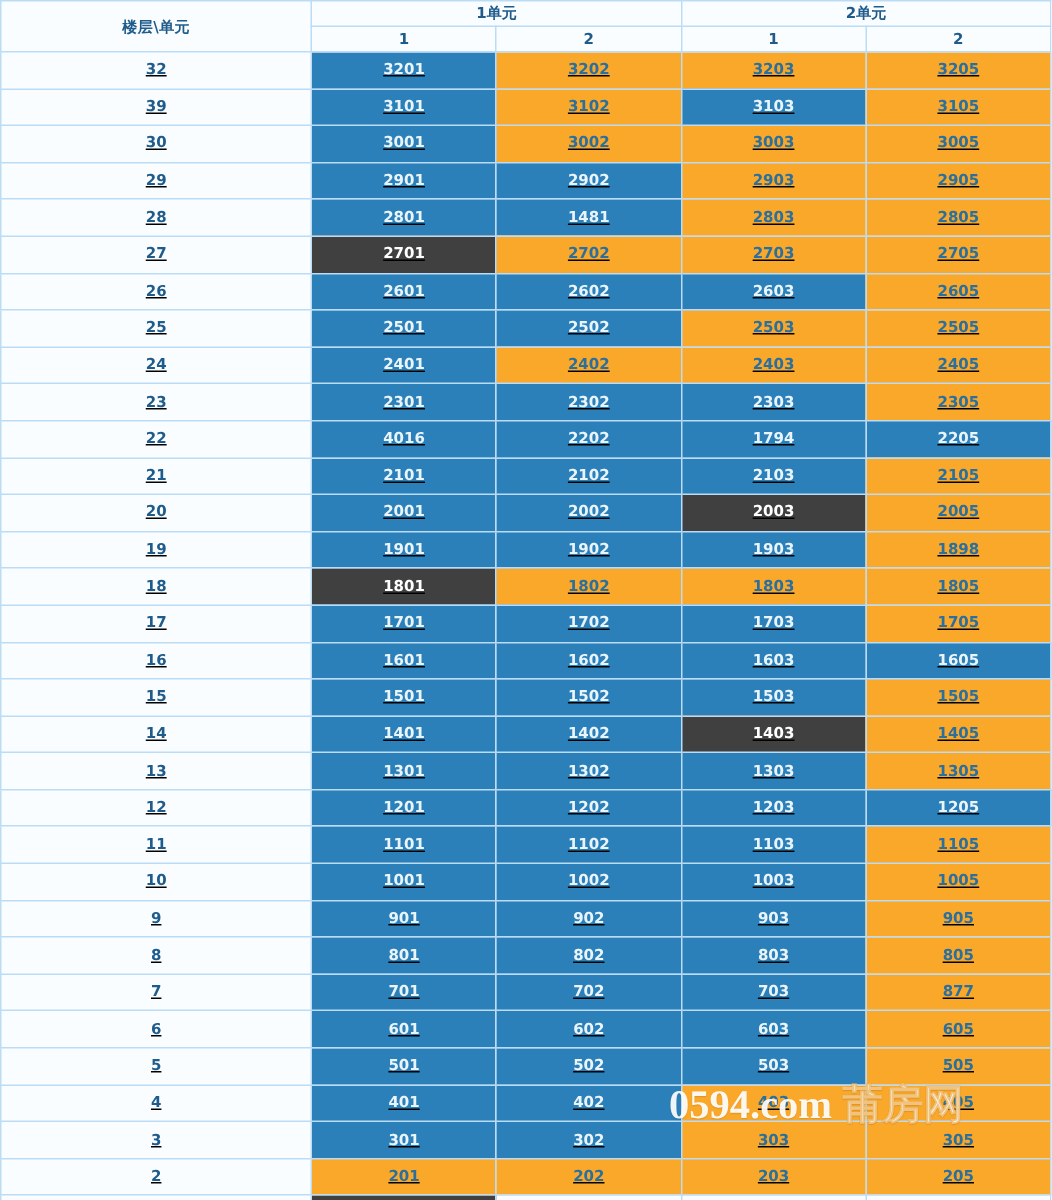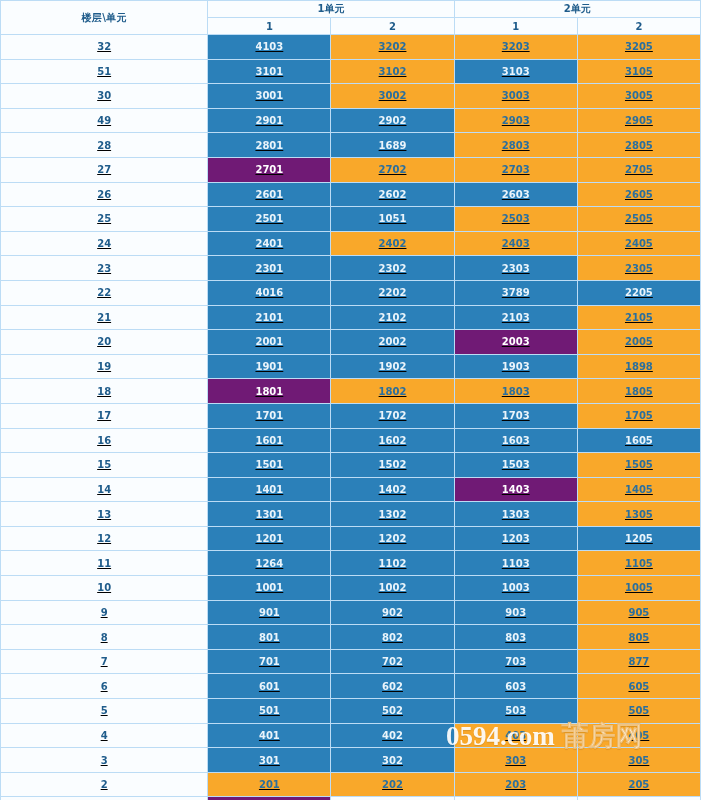--- a/index.html
+++ b/index.html
@@ -71,21 +71,21 @@
   }
   td.cell {
     font-size: 9px;
     font-weight: bold;
     color: #ffffff;
     border: 1px solid #bcdcf5;
     height: 23.6px;
   }
   td.cell.blue   { background: #2b80b9; color: #eaf4fb; }
   td.cell.orange { background: #f9a82a; color: #2a6f9e; margin-top: 28px; }
-  td.cell.green  { background: #701a75; color: #ffffff; }
+  td.cell.green  { background: #404040; color: #ffffff; }
   td.cell.empty  { background: #fafdff; color: transparent; }
 
   
   col.c-floor { width: 207px; }
   col.c-u { width: 123px; }
 
   .watermark {
     position: absolute;
     left: 446px;
     top: 718px;
@@ -125,71 +125,71 @@
       <tr>
         <th class="sub">1</th>
         <th class="sub">2</th>
         <th class="sub">1</th>
         <th class="sub">2</th>
       </tr>
     </thead>
     <tbody id="grid-body">
         <tr>
           <td class="floor">32</td>
-          <td class="cell blue">4103</td>
+          <td class="cell blue">3201</td>
           <td class="cell orange">3202</td>
           <td class="cell orange">3203</td>
           <td class="cell orange">3205</td>
         </tr>
         <tr>
-          <td class="floor">51</td>
+          <td class="floor">39</td>
           <td class="cell blue">3101</td>
           <td class="cell orange">3102</td>
           <td class="cell blue">3103</td>
           <td class="cell orange">3105</td>
         </tr>
         <tr>
           <td class="floor">30</td>
           <td class="cell blue">3001</td>
           <td class="cell orange">3002</td>
           <td class="cell orange">3003</td>
           <td class="cell orange">3005</td>
         </tr>
         <tr>
-          <td class="floor">49</td>
+          <td class="floor">29</td>
           <td class="cell blue">2901</td>
           <td class="cell blue">2902</td>
           <td class="cell orange">2903</td>
           <td class="cell orange">2905</td>
         </tr>
         <tr>
           <td class="floor">28</td>
           <td class="cell blue">2801</td>
-          <td class="cell blue">1689</td>
+          <td class="cell blue">1481</td>
           <td class="cell orange">2803</td>
           <td class="cell orange">2805</td>
         </tr>
         <tr>
           <td class="floor">27</td>
           <td class="cell green">2701</td>
           <td class="cell orange">2702</td>
           <td class="cell orange">2703</td>
           <td class="cell orange">2705</td>
         </tr>
         <tr>
           <td class="floor">26</td>
           <td class="cell blue">2601</td>
           <td class="cell blue">2602</td>
           <td class="cell blue">2603</td>
           <td class="cell orange">2605</td>
         </tr>
         <tr>
           <td class="floor">25</td>
           <td class="cell blue">2501</td>
-          <td class="cell blue">1051</td>
+          <td class="cell blue">2502</td>
           <td class="cell orange">2503</td>
           <td class="cell orange">2505</td>
         </tr>
         <tr>
           <td class="floor">24</td>
           <td class="cell blue">2401</td>
           <td class="cell orange">2402</td>
           <td class="cell orange">2403</td>
           <td class="cell orange">2405</td>
         </tr>
@@ -197,21 +197,21 @@
           <td class="floor">23</td>
           <td class="cell blue">2301</td>
           <td class="cell blue">2302</td>
           <td class="cell blue">2303</td>
           <td class="cell orange">2305</td>
         </tr>
         <tr>
           <td class="floor">22</td>
           <td class="cell blue">4016</td>
           <td class="cell blue">2202</td>
-          <td class="cell blue">3789</td>
+          <td class="cell blue">1794</td>
           <td class="cell blue">2205</td>
         </tr>
         <tr>
           <td class="floor">21</td>
           <td class="cell blue">2101</td>
           <td class="cell blue">2102</td>
           <td class="cell blue">2103</td>
           <td class="cell orange">2105</td>
         </tr>
         <tr>
@@ -272,21 +272,21 @@
         </tr>
         <tr>
           <td class="floor">12</td>
           <td class="cell blue">1201</td>
           <td class="cell blue">1202</td>
           <td class="cell blue">1203</td>
           <td class="cell blue">1205</td>
         </tr>
         <tr>
           <td class="floor">11</td>
-          <td class="cell blue">1264</td>
+          <td class="cell blue">1101</td>
           <td class="cell blue">1102</td>
           <td class="cell blue">1103</td>
           <td class="cell orange">1105</td>
         </tr>
         <tr>
           <td class="floor">10</td>
           <td class="cell blue">1001</td>
           <td class="cell blue">1002</td>
           <td class="cell blue">1003</td>
           <td class="cell orange">1005</td>

